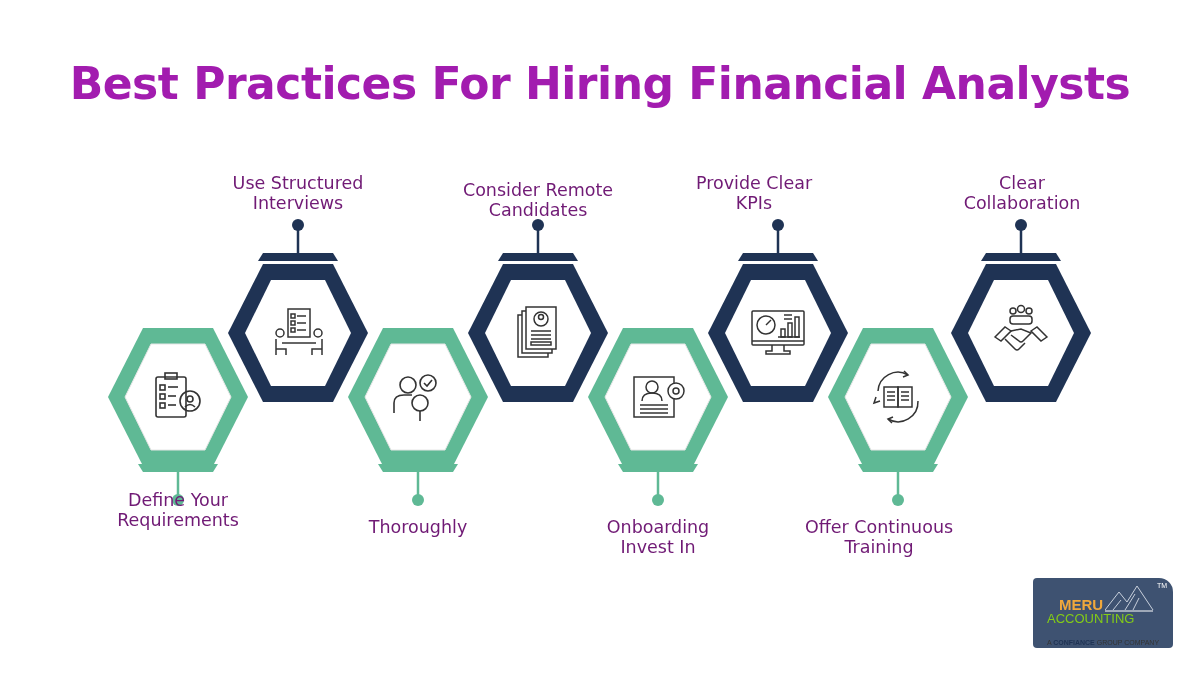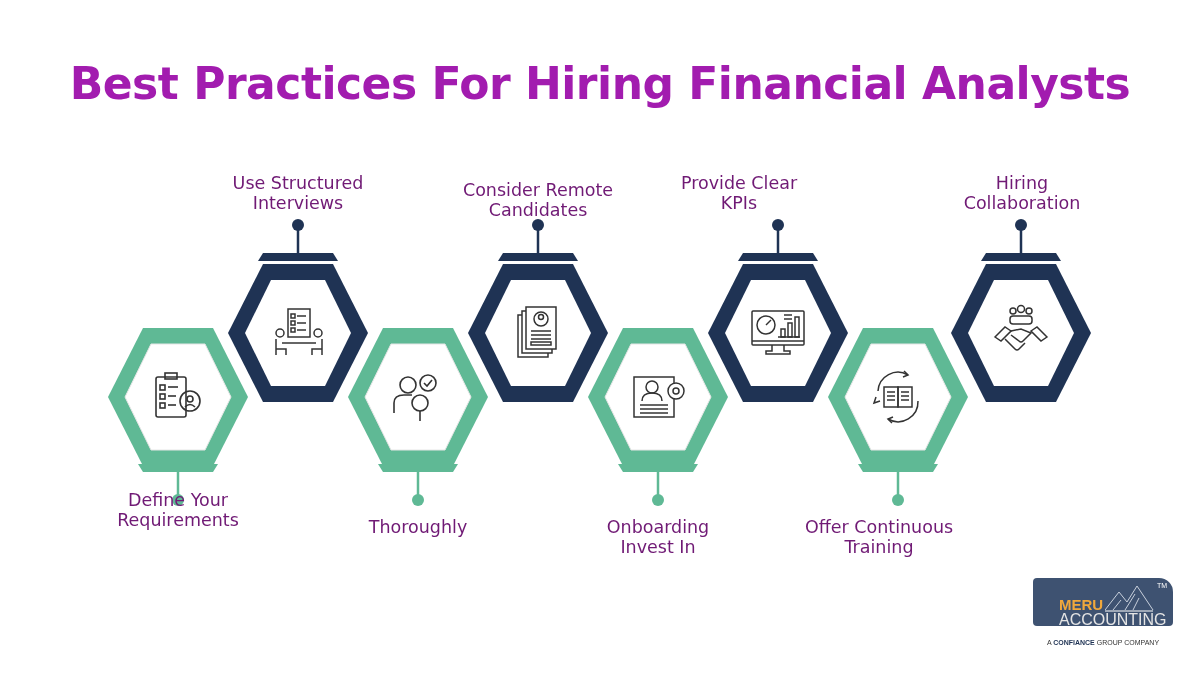--- a/index.html
+++ b/index.html
@@ -3,23 +3,23 @@
 <meta charset="utf-8">
 <style>
   html,body{margin:0;padding:0;}
   body{width:1200px;height:675px;background:#ffffff;position:relative;overflow:hidden;font-family:"Liberation Sans",sans-serif;}
   .title{position:absolute;left:0;top:58px;width:1200px;text-align:center;font-family:"DejaVu Sans",sans-serif;font-weight:bold;font-size:44px;letter-spacing:-0.5px;color:#a21caf;}
   .step{position:absolute;width:150px;height:150px;}
   .step svg.hex{position:absolute;left:0;top:0;width:150px;height:150px;overflow:visible;}
   .step .icon{position:absolute;left:45px;top:45px;width:60px;height:60px;}
   .label{position:absolute;width:200px;text-align:center;font-size:17.5px;line-height:20px;color:#701a75;font-family:"DejaVu Sans",sans-serif;}
   .pin{position:absolute;width:150px;height:90px;overflow:visible;}
-  .logo{position:absolute;left:1033px;top:578px;width:140px;height:48px;background:#3e5271;border-radius:4px 14px 4px 4px;}
+  .logo{position:absolute;left:1033px;top:578px;width:140px;height:70px;background:#3e5271;border-radius:4px 14px 4px 4px;}
   .logo .meru{position:absolute;left:26px;top:18px;font-weight:bold;font-size:15px;color:#f0a83c;font-family:"Liberation Sans",sans-serif;}
-  .logo .acc{position:absolute;left:26px;top:33px;font-size:16px;color:#e5e5e5;font-family:"Liberation Sans",sans-serif;}
+  .logo .acc{position:absolute;left:14px;top:33px;font-size:13px;color:#84cc16;font-family:"Liberation Sans",sans-serif;}
   .logo .tm{position:absolute;right:6px;top:4px;font-size:7px;color:#fff;}
   .logo .mtn{position:absolute;left:72px;top:6px;width:50px;height:28px;}
   .sub{position:absolute;left:1033px;top:639px;width:140px;text-align:center;font-size:7px;color:#333;font-family:"Liberation Sans",sans-serif;}
   .sub b{color:#1f3354;font-weight:bold;}
 </style>
 </head>
 <body>
 
 <div class="title">Best Practices For Hiring Financial Analysts</div>
 
@@ -151,21 +151,21 @@
 <svg class="pin" style="left:583px;top:460px;" viewBox="0 0 150 90">
   <path d="M35 4 L115 4 L110 12 L40 12 Z" fill="#5fb995"></path>
   <line x1="75" y1="12" x2="75" y2="36" stroke="#5fb995" stroke-width="2.5"></line>
   <circle cx="75" cy="40" r="6" fill="#5fb995"></circle>
 </svg>
 <div class="label" style="left:558px;top:517px;">
   <div>Onboarding</div>
   <div>Invest In</div>
 </div>
 
-<div class="label" style="left:639px;top:173px;">
+<div class="label" style="left:654px;top:173px;">
   <div>Provide Clear</div>
   <div>KPIs</div>
 </div>
 <svg class="pin" style="left:703px;top:215px;" viewBox="0 0 150 90">
   <circle cx="75" cy="10" r="6" fill="#1f3354"></circle>
   <line x1="75" y1="14" x2="75" y2="38" stroke="#1f3354" stroke-width="2.5"></line>
   <path d="M40 38 L110 38 L115 46 L35 46 Z" fill="#1f3354"></path>
 </svg>
 <div class="step" style="left:703px;top:258px;">
   <svg class="hex" viewBox="0 0 150 150">
@@ -212,21 +212,21 @@
   <path d="M35 4 L115 4 L110 12 L40 12 Z" fill="#5fb995"></path>
   <line x1="75" y1="12" x2="75" y2="36" stroke="#5fb995" stroke-width="2.5"></line>
   <circle cx="75" cy="40" r="6" fill="#5fb995"></circle>
 </svg>
 <div class="label" style="left:779px;top:517px;">
   <div>Offer Continuous</div>
   <div>Training</div>
 </div>
 
 <div class="label" style="left:922px;top:173px;">
-  <div>Hiring</div>
+  <div>Clear</div>
   <div>Collaboration</div>
 </div>
 <svg class="pin" style="left:946px;top:215px;" viewBox="0 0 150 90">
   <circle cx="75" cy="10" r="6" fill="#1f3354"></circle>
   <line x1="75" y1="14" x2="75" y2="38" stroke="#1f3354" stroke-width="2.5"></line>
   <path d="M40 38 L110 38 L115 46 L35 46 Z" fill="#1f3354"></path>
 </svg>
 <div class="step" style="left:946px;top:258px;">
   <svg class="hex" viewBox="0 0 150 150">
     <polygon points="40,6 110,6 145,75 110,144 40,144 5,75" fill="#1f3354"></polygon>

